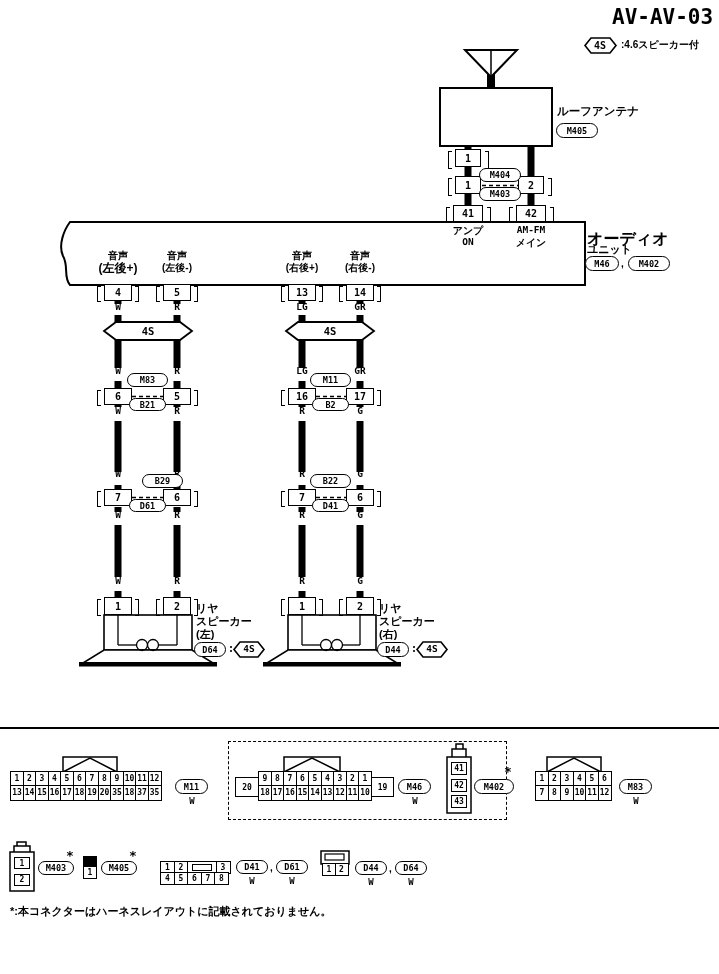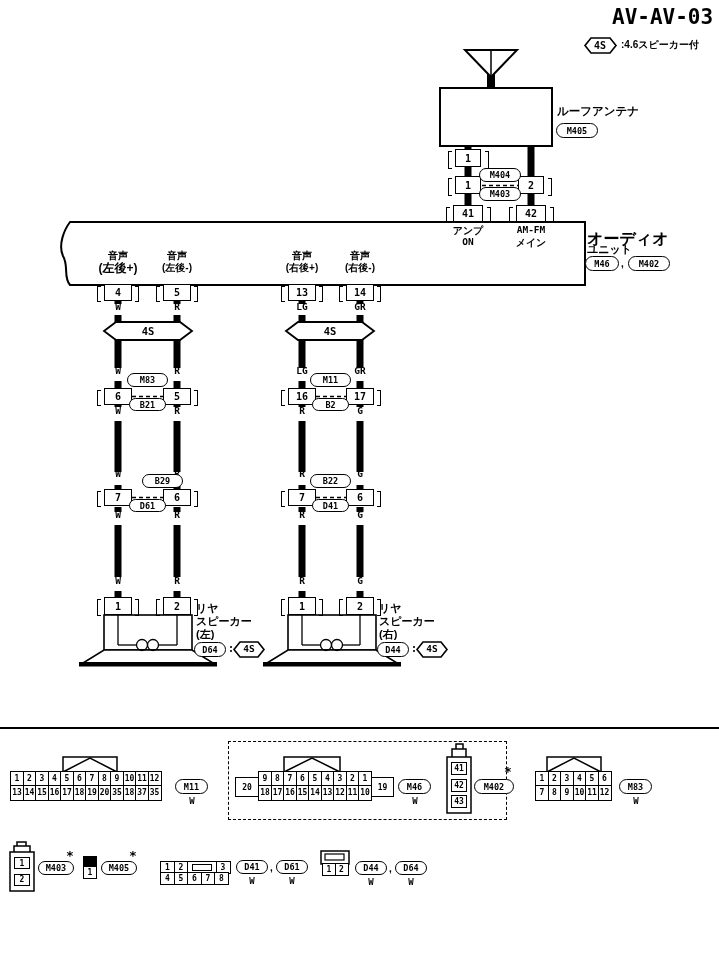--- a/index.html
+++ b/index.html
@@ -436,13 +436,14 @@
   <div class="cellrow c14" style="left:322px;top:863px">
       <div class="cell">1</div>
       <div class="cell">2</div>
     </div>
   <div class="oval" style="left:355px;top:861px;width:32px;height:14px">D44</div>
   <div class="t" style="left:389px;top:863px;font-size:10px">,</div>
   <div class="oval" style="left:395px;top:861px;width:32px;height:14px">D64</div>
   <div class="t ctr mono" style="left:371px;top:877px;font-size:9px">W</div>
   <div class="t ctr mono" style="left:411px;top:877px;font-size:9px">W</div>
 
+  <div class="t" style="left:10px;top:905px;font-size:11px">*:本コネクターはハーネスレイアウトに記載されておりません。</div>
 </div>
 
 </body></html>

